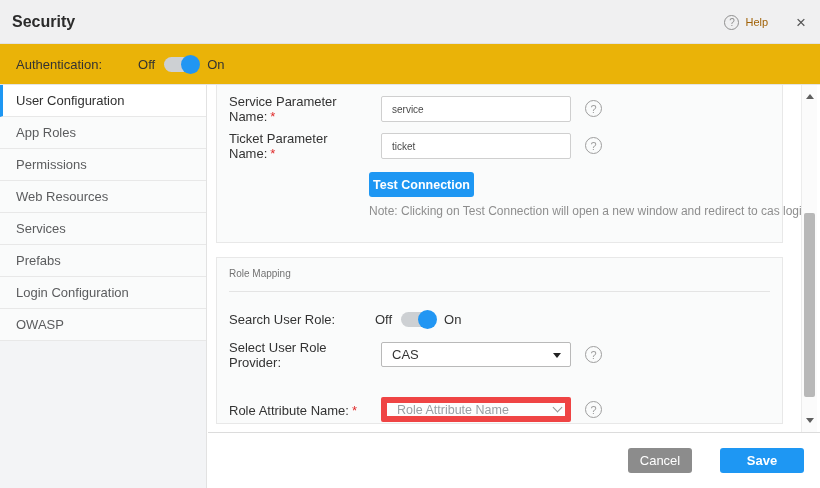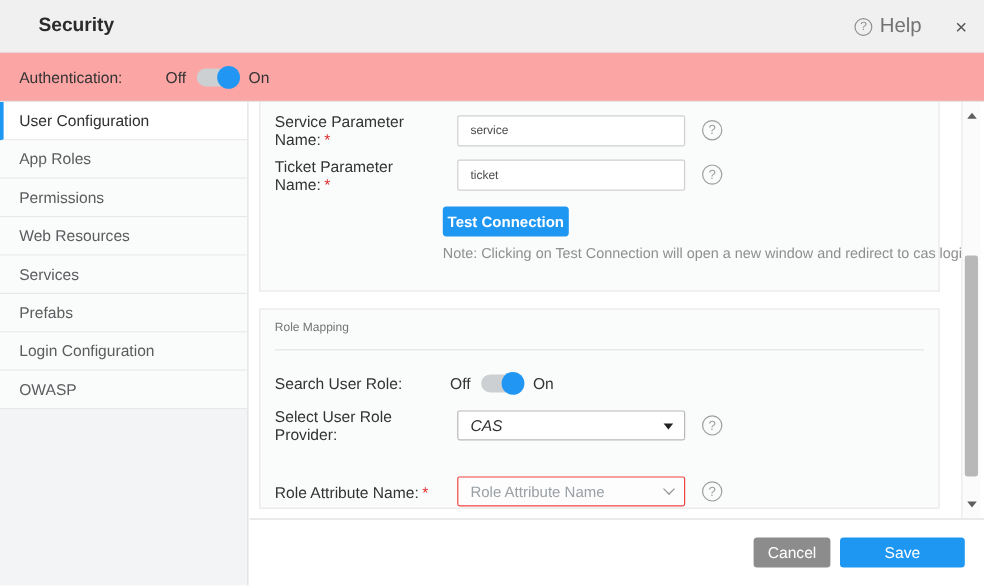--- a/index.html
+++ b/index.html
@@ -9,33 +9,33 @@
     font-size:13px; color:#333;
     background:#fff; position:relative; overflow:hidden;
   }
 
   
   .header {
     position:absolute; left:0; top:0; width:820px; height:44px;
     background:#f0f0f1; border-bottom:1px solid #e3e3e3;
     display:flex; align-items:center;
   }
-  .header .title { margin-left:32px; font-size:16px; font-weight:600; color:#2b2b2b; }
+  .header .title { margin-left:12px; font-size:16px; font-weight:600; color:#2b2b2b; }
   .header .right { position:absolute; right:14px; top:0; height:44px; display:flex; align-items:center; }
   .qicon {
     width:15px; height:15px; border:1px solid #8f8f8f; border-radius:50%;
     color:#8f8f8f; font-size:10px; line-height:14px; text-align:center; display:inline-block;
   }
-  .header .help-label { margin-left:6px; color:#737373; font-size:17px; }
+  .header .help-label { margin-left:6px; color:#a16207; font-size:11px; }
   .header .close { margin-left:28px; color:#555; font-size:17px; line-height:17px; cursor:default; }
 
   
   .auth-row {
     position:absolute; left:0; top:44px; width:820px; height:41px;
-    background:#fca5a5; border-bottom:1px solid #e4e4e4;
+    background:#eab308; border-bottom:1px solid #e4e4e4;
     display:flex; align-items:center;text-align:center;
   }
   .auth-row .auth-label { margin-left:16px; color:#333; }
   .toggle-group { display:flex; align-items:center; }
   .auth-row .toggle-group { margin-left:36px; }
   .tg-off, .tg-on { color:#333; }
   .toggle { width:34px; height:15px; background:#cdd0d3; border-radius:8px; position:relative; margin:0 9px; cursor:pointer; }
   .toggle .knob { position:absolute; right:-2px; top:-2px; width:19px; height:19px; border-radius:50%; background:#2196f3; }
 
   
@@ -88,30 +88,30 @@
   .panel-divider { position:absolute; left:12px; right:12px; top:33px; border-top:1px solid #e4e4e4; }
 
   .rm-row1 { top:48px; }
   .rm-row2 { top:84px; }
   .rm-row3 { top:139px; }
   .rm-toggle-group { position:absolute; left:146px; top:0; height:26px; display:flex; align-items:center; }
 
   .fselect {
     position:absolute; left:152px; top:0; width:190px; height:25px;
     border:1px solid #b9b9b9; border-radius:2px; background:#fff;
-    display:flex; align-items:center; padding:0 10px; color:#333; cursor:pointer;font-style:italic;
+    display:flex; align-items:center; padding:0 10px; color:#333; cursor:pointer;
   }
   .fselect .sel-arrow {
     position:absolute; right:9px; top:10px;
     width:0; height:0; border-left:4px solid transparent; border-right:4px solid transparent;
     border-top:5px solid #222;
   }
   .fcombo {
     position:absolute; left:152px; top:0; width:190px; height:25px;
-    border:1px solid #ef4444; border-radius:2px; background:#fdfdfd;
+    border:6px solid #ef4444; border-radius:2px; background:#fdfdfd;
     padding:0 24px 0 10px; font-size:12.5px; color:#15803d;
     font-family:"Liberation Sans", sans-serif; outline:none;
   }
   .fcombo::placeholder { color:#9aa0a5; opacity:1; }
   .combo-chevron {
     position:absolute; left:325px; top:7px; width:7px; height:7px;
     border-right:1.5px solid #949494; border-bottom:1.5px solid #949494;
     transform:rotate(45deg);
   }
 
@@ -128,21 +128,21 @@
   
   .footer {
     position:absolute; left:208px; top:432px; width:612px; height:56px;
     background:#fff; border-top:1px solid #dcdcdc;
   }
   .btn {
     position:absolute; top:15px; height:25px; border:none; border-radius:3px;
     color:#fff; font-size:13px; font-family:"Liberation Sans", sans-serif; cursor:pointer;
   }
   .btn.cancel { right:128px; width:64px; background:#8c8c8c; }
-  .btn.save { right:16px; width:104px; background:#1e97f3; font-weight:normal; }
+  .btn.save { right:16px; width:84px; background:#1e97f3; font-weight:bold; }
 </style>
 </head>
 <body>
 
 <div class="header">
   <div class="title">Security</div>
   <div class="right">
     <span class="qicon">?</span>
     <span class="help-label">Help</span>
     <span class="close">×</span>

